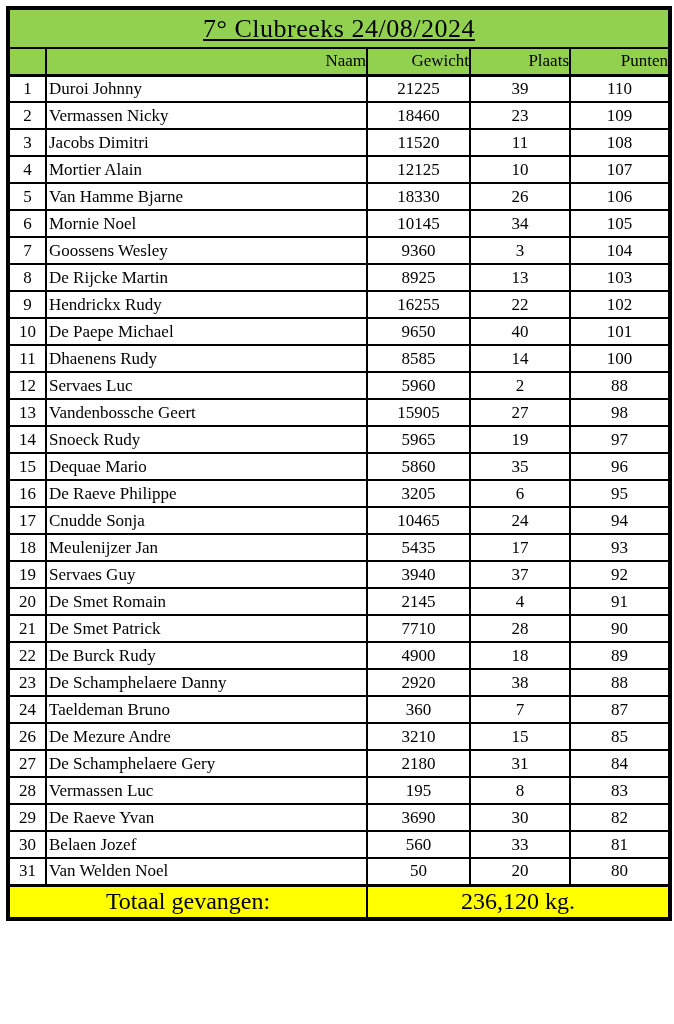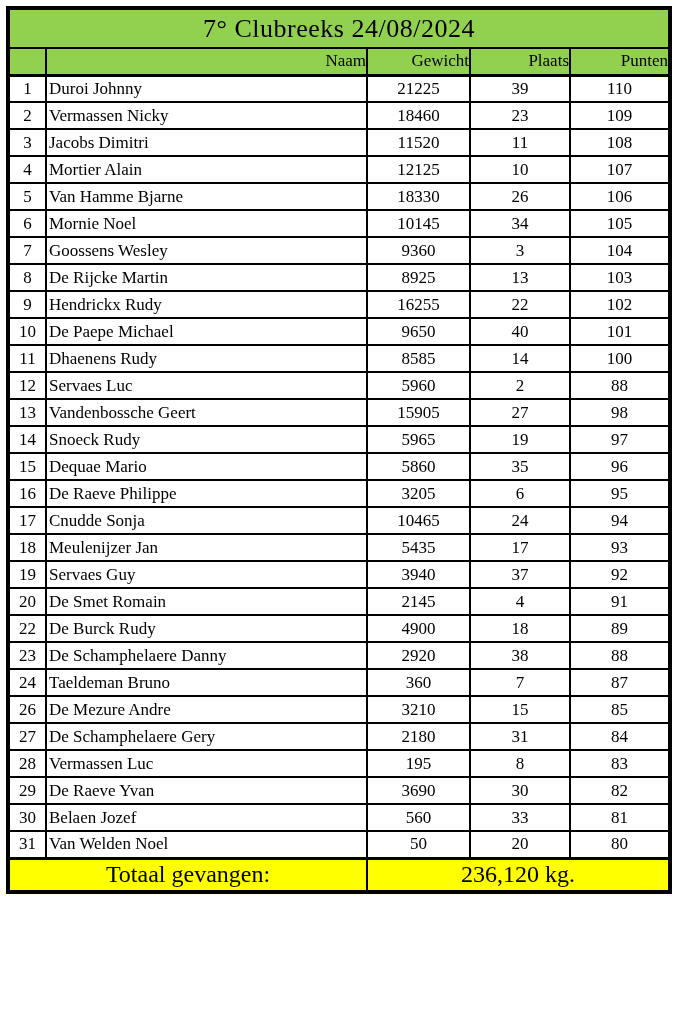--- a/index.html
+++ b/index.html
@@ -41,20 +41,21 @@
   }
   table.results { border: 4px solid var(--border); }
 
   tr.title-row th {
     background: var(--green);
     height: 40px;
     font-size: 26px;
     text-align: center;
     vertical-align: middle;
     letter-spacing: 0.5px;
+    text-decoration: underline;
   }
   tr.header-row th {
     background: var(--green);
     height: 27px;
     font-size: 17px;
     text-align: right;
     vertical-align: middle;
     border-bottom-width: 3px;
   }
   tbody td {
@@ -234,20 +235,27 @@
           <td class="num-col">92</td>
         </tr>
         <tr>
           <td class="num-col">20</td>
           <td class="name-col">De Smet Romain</td>
           <td class="num-col">2145</td>
           <td class="num-col">4</td>
           <td class="num-col">91</td>
         </tr>
         <tr>
+          <td class="num-col">21</td>
+          <td class="name-col">De Smet Patrick</td>
+          <td class="num-col">7710</td>
+          <td class="num-col">28</td>
+          <td class="num-col">90</td>
+        </tr>
+        <tr>
           <td class="num-col">22</td>
           <td class="name-col">De Burck Rudy</td>
           <td class="num-col">4900</td>
           <td class="num-col">18</td>
           <td class="num-col">89</td>
         </tr>
         <tr>
           <td class="num-col">23</td>
           <td class="name-col">De Schamphelaere Danny</td>
           <td class="num-col">2920</td>

